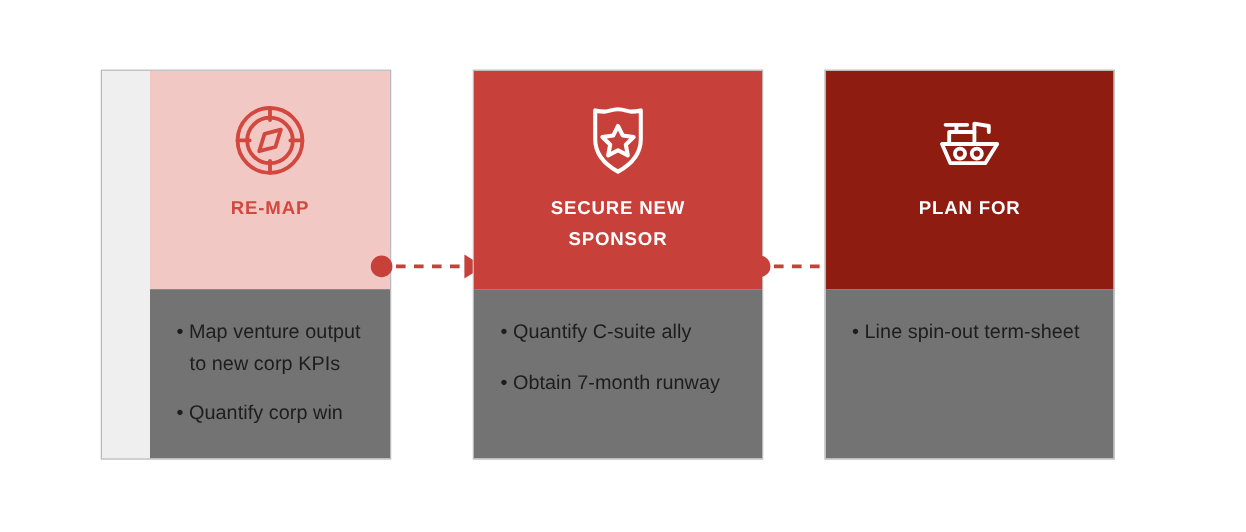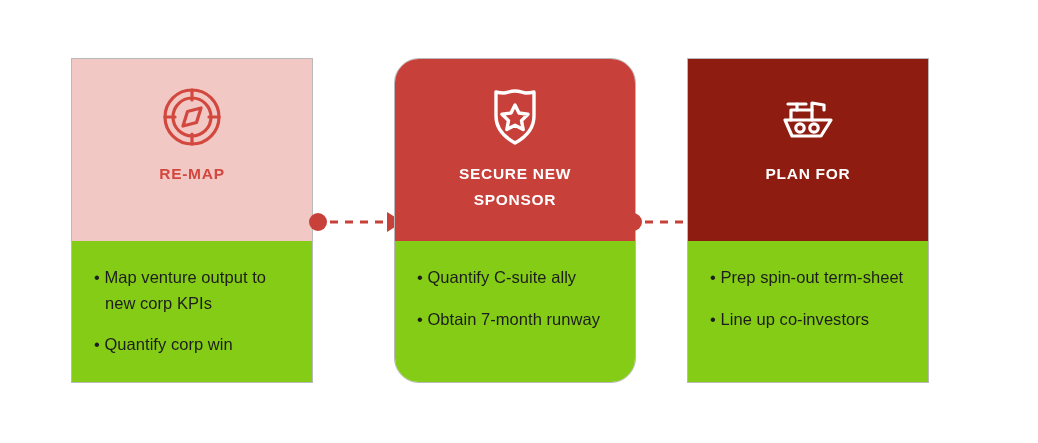--- a/index.html
+++ b/index.html
@@ -27,22 +27,22 @@
     top: 58px;
     width: 242px;
     height: 325px;
     box-sizing: border-box;
     border: 1px solid #b9b9b9;
     background: #efefef;
     display: flex;
     flex-direction: column;
     overflow: hidden;
   }
-  #card-0 { left: 71px; }
-  #card-1 { left: 394px; border-radius: 25px; }
+  #card-0 { left: 84px; padding-left: 40px; }
+  #card-1 { left: 394px; }
   #card-2 { left: 687px; }
 
   .card-header {
     height: 182px;
     box-sizing: border-box;
     display: flex;
     flex-direction: column;
     align-items: center;
     justify-content: flex-start;
     padding-top: 26px;
@@ -62,21 +62,21 @@
     letter-spacing: 0.7px;
     line-height: 1.65;
     text-align: center;
     text-transform: uppercase;
     padding: 0 14px;
     max-width: 200px;
   }
 
   .card-body {
     flex: 1 1 auto;
-    background: #84cc16;
+    background: #737373;
     padding: 24px 20px 14px 22px;
   }
 
   .bullet-item {
     font-size: 16.5px;
     line-height: 1.55;
     color: #1d1d1d;
     margin-bottom: 16px;
     text-indent: -11px;
     padding-left: 11px;
@@ -187,18 +187,17 @@
           <line x1="21" y1="19" x2="21" y2="25"></line>
           <circle cx="24" cy="43" r="4.2"></circle>
           <circle cx="38" cy="43" r="4.2"></circle>
         </svg>
       </span>
       <div class="card-title">
         <div>PLAN FOR</div>
       </div>
     </div>
     <div class="card-body">
-      <div class="bullet-item">• Prep spin-out term-sheet</div>
-      <div class="bullet-item">• Line up co-investors</div>
+      <div class="bullet-item">• Line spin-out term-sheet</div>
     </div>
   </div>
 
 </div>
 
 </body></html>

